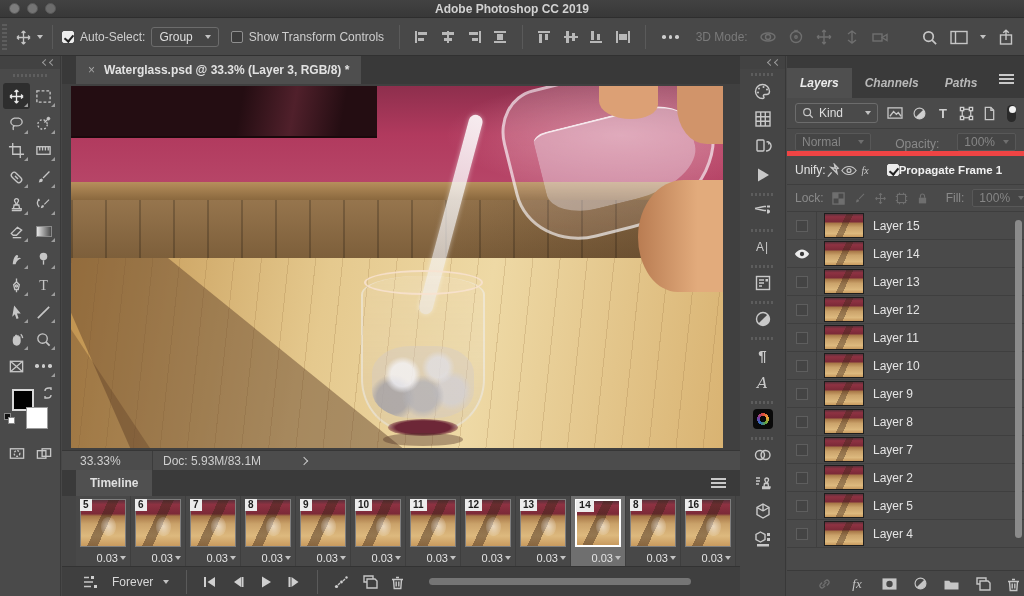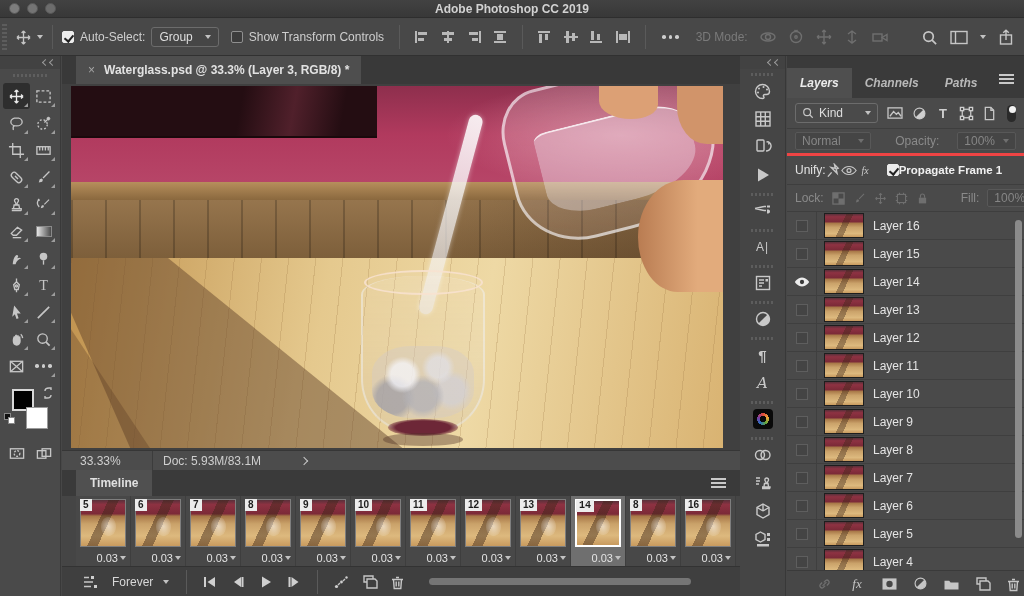--- a/index.html
+++ b/index.html
@@ -122,21 +122,21 @@
   .lp-tabs{height:42px;background:#3a3a3a;display:flex;align-items:flex-end;position:relative;font-style:italic;}
   .lp-tab{height:30px;display:flex;align-items:center;padding:0 13px;color:#b9b9b9;font-weight:bold;}
   .lp-tab.active{background:#4f4f4f;color:#ececec;}
   .lp-tabs .hamb{top:18px;right:10px;}
   .lp-filter{height:31px;display:flex;align-items:center;padding:0 8px;gap:9px;border-bottom:1px solid #3e3e3e;}
   .kindbox{display:flex;align-items:center;gap:5px;border:1px solid #6c6c6c;border-radius:3px;
     padding:2px 6px;width:92px;color:#dedede;}
   .kindbox .cdn{margin-left:auto;}
   .pilltog{width:10px;height:17px;border-radius:5px;background:#2a2a2a;position:relative;margin-left:2px;}
   .pilltog::after{content:"";position:absolute;left:1.5px;top:1.5px;width:7px;height:7px;border-radius:50%;background:#f2f2f2;}
-  .lp-blend{height:27px;display:flex;align-items:center;padding:0 8px;gap:18px;border-bottom:3px solid #ef4444;color:#8a8a8a;}
+  .lp-blend{height:27px;display:flex;align-items:flex-end;padding:0 8px;gap:18px;border-bottom:5px solid #ef4444;color:#8a8a8a;}
   .disbox{display:flex;align-items:center;gap:8px;border:1px solid #585858;border-radius:2px;
     background:#454545;color:#868686;padding:1px 6px;}
   .lp-unify{height:29px;display:flex;align-items:center;padding:0 8px;gap:0;border-bottom:1px solid #3e3e3e;color:#e2e2e2;}
   .lp-unify .plabel{font-size:11.5px;font-weight:bold;color:#f0f0f0;}
   .lp-lock{height:27px;display:flex;align-items:center;padding:0 8px;gap:8px;border-bottom:1px solid #3e3e3e;color:#8a8a8a;}
   .lp-list{flex:1;overflow:hidden;position:relative;}
   .lrow{height:28px;display:flex;align-items:center;border-bottom:1px solid #3f3f3f;}
   .lvis{width:30px;align-self:stretch;border-right:1px solid #3f3f3f;display:flex;align-items:center;justify-content:center;}
   .lbox{width:12px;height:12px;border:1px solid #5e5e5e;background:#444;}
   .leye{display:none;}
@@ -994,36 +994,28 @@
             <rect x="3" y="3" width="10" height="10"></rect>
             <path d="M5.5 1v2M10.5 1v2M5.5 13v2M10.5 13v2M1 5.5h2M1 10.5h2M13 5.5h2M13 10.5h2"></path>
           </svg>
         </span>
       <span class="ico dim">
           <svg width="13" height="13" viewBox="0 0 16 16">
             <rect x="3.5" y="7" width="9" height="7" fill="#6f6f6f" stroke="none"></rect>
             <path d="M5.5 7V5a2.5 2.5 0 0 1 5 0v2"></path>
           </svg>
         </span>
-      <span style="margin-left:24px">Fill:</span>
+      <span style="margin-left:9px">Fill:</span>
       <span class="disbox">
         <span>100%</span>
         <span class="cdn dim"></span>
       </span>
     </div>
     <div class="lp-list">
 
-        <div class="lrow">
-          <div class="lvis">
-
-            <span class="lbox"></span>
-          </div>
-          <div class="lthumb"></div>
-          <span class="lname">Layer 16</span>
-        </div>
 
         <div class="lrow">
           <div class="lvis">
 
             <span class="lbox"></span>
           </div>
           <div class="lthumb"></div>
           <span class="lname">Layer 15</span>
         </div>
 
@@ -1101,21 +1093,21 @@
           <div class="lthumb"></div>
           <span class="lname">Layer 7</span>
         </div>
 
         <div class="lrow">
           <div class="lvis">
 
             <span class="lbox"></span>
           </div>
           <div class="lthumb"></div>
-          <span class="lname">Layer 6</span>
+          <span class="lname">Layer 2</span>
         </div>
 
         <div class="lrow">
           <div class="lvis">
 
             <span class="lbox"></span>
           </div>
           <div class="lthumb"></div>
           <span class="lname">Layer 5</span>
         </div>

